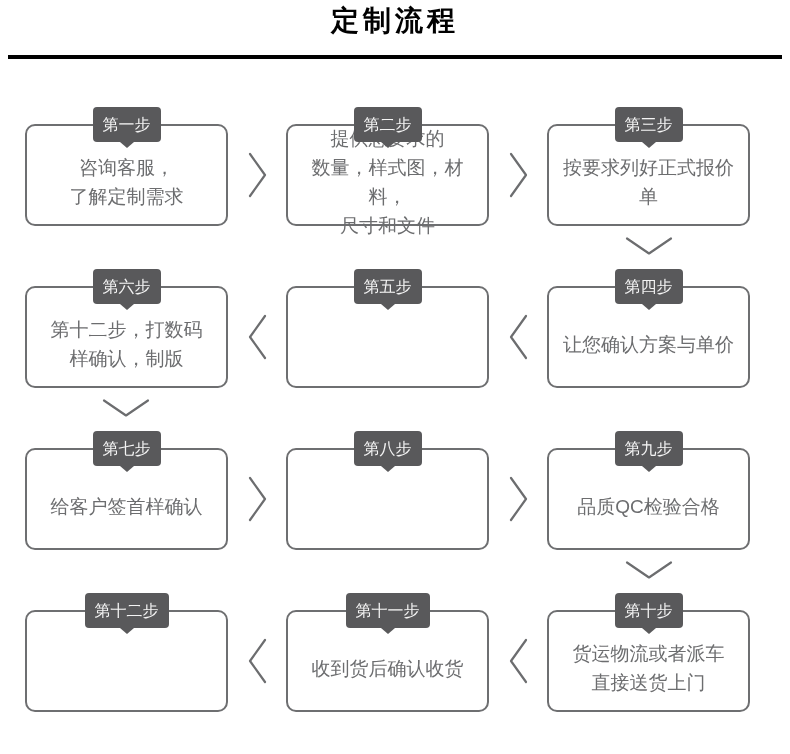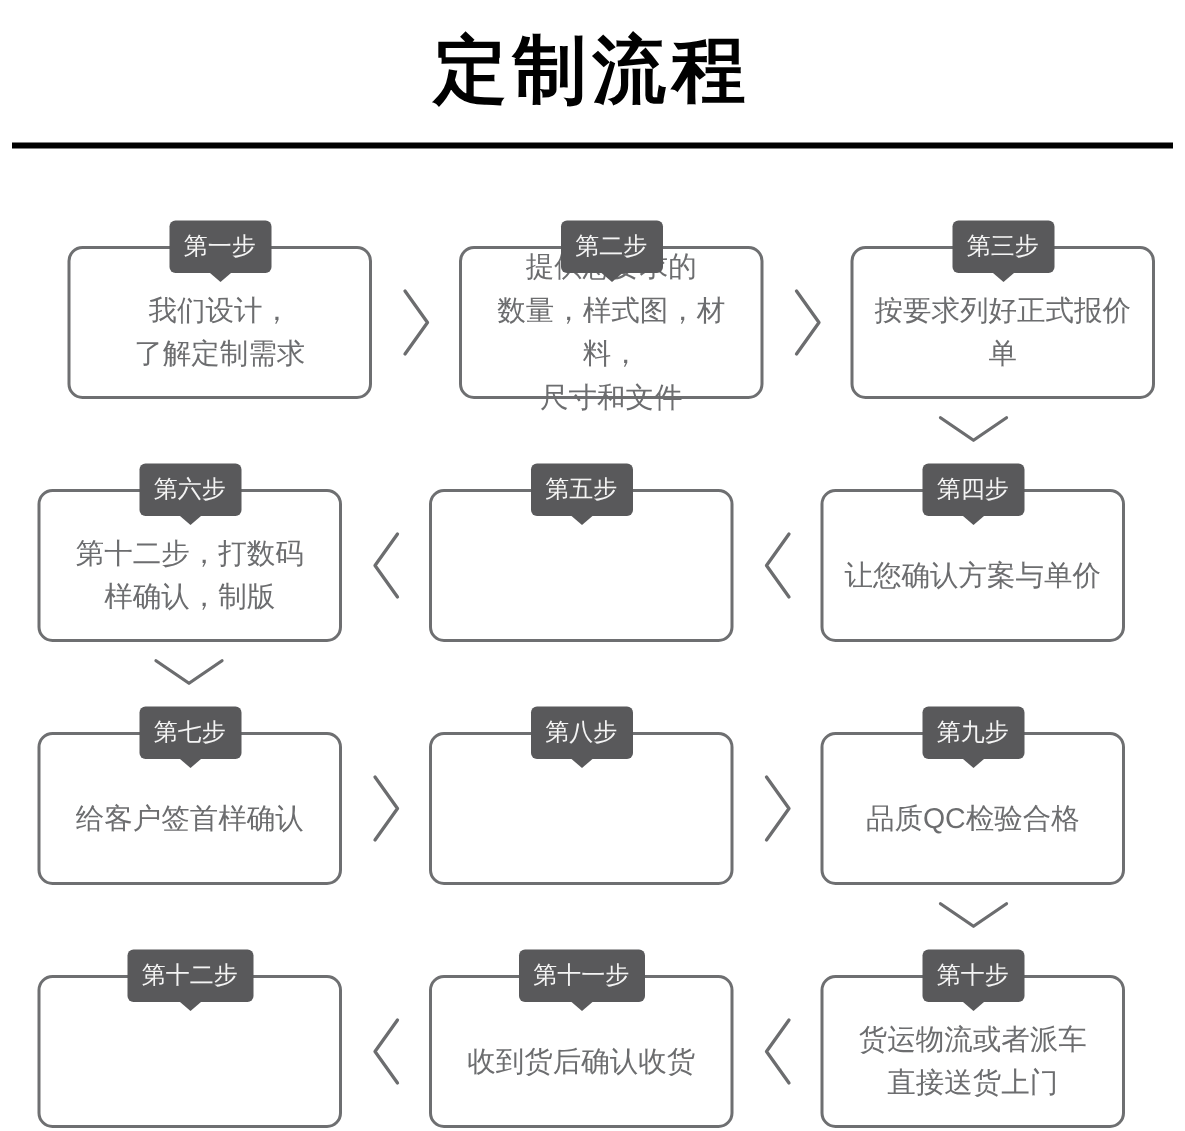--- a/index.html
+++ b/index.html
@@ -11,39 +11,39 @@
     --title-text:#000000;
     --rule:#000000;
   }
   *{ box-sizing:border-box; margin:0; padding:0; }
   html,body{ background:#ffffff; }
   body{
     width:790px; height:754px; overflow:hidden;
     font-family:"Liberation Sans","DejaVu Sans",sans-serif;
   }
   .title{
-    padding-top:14px;
+    padding-top:2px;
     text-align:center;
-    font-size:49px;
+    font-size:28px;
     font-weight:900;
     letter-spacing:4px;
     color:var(--title-text,#000);
   }
   .rule{
     height:4px;
     background:var(--rule,#000);
     margin:15px 8px 0 8px;
   }
   .flow{ padding:0 15px 0 25px; }
   .flow-row{
     display:flex;
     align-items:flex-start;
     margin-top:0;
   }
-  .flow-row.first{ margin-top:45px;margin-left:20px; }
+  .flow-row.first{ margin-top:45px; }
   .step{
     position:relative;
     width:203px;
     height:102px;
     margin-top:20px;
     border:2px solid var(--box-border,#6e6f71);
     border-radius:10px;
     background:#ffffff;
     display:flex;
     align-items:center;
@@ -114,21 +114,21 @@
 <body>
 
 <div class="title">定制流程</div>
 <div class="rule"></div>
 
 <div class="flow">
 
   <div class="flow-row first">
     <div class="step">
       <div class="badge"><span>第一步</span></div>
-      <div class="step-text">我们设计，
+      <div class="step-text">咨询客服，
 了解定制需求</div>
     </div>
     <div class="harrow">
       <svg class="right" width="19" height="46" viewBox="0 0 19 46">
           <polyline points="2,2 17,23 2,44"></polyline>
         </svg>
     </div>
     <div class="step">
       <div class="badge"><span>第二步</span></div>
       <div class="step-text">提供您要求的

